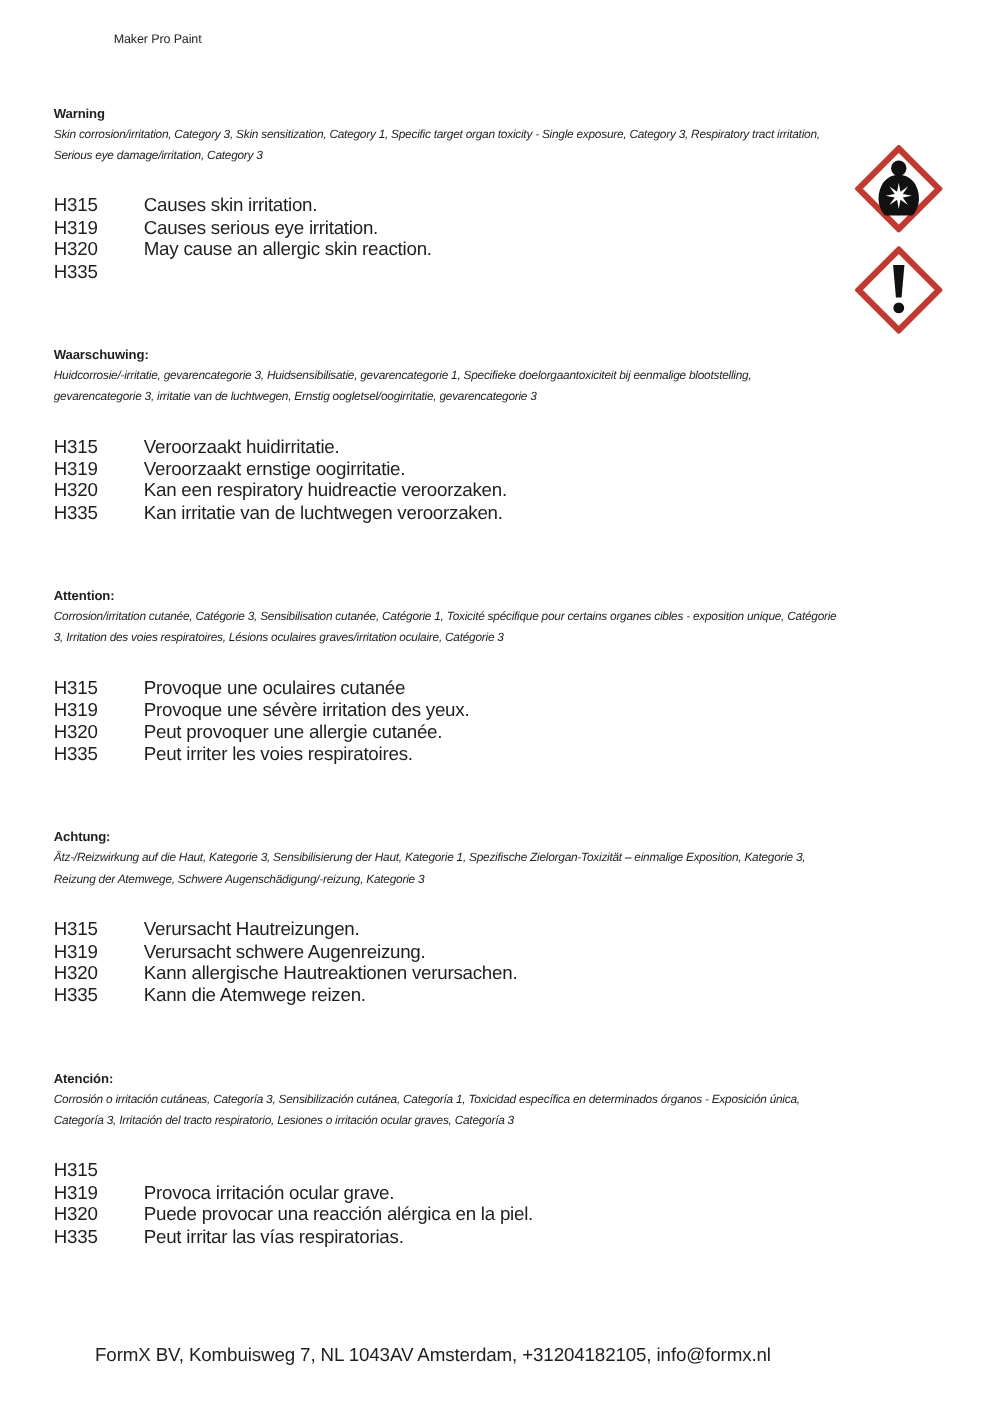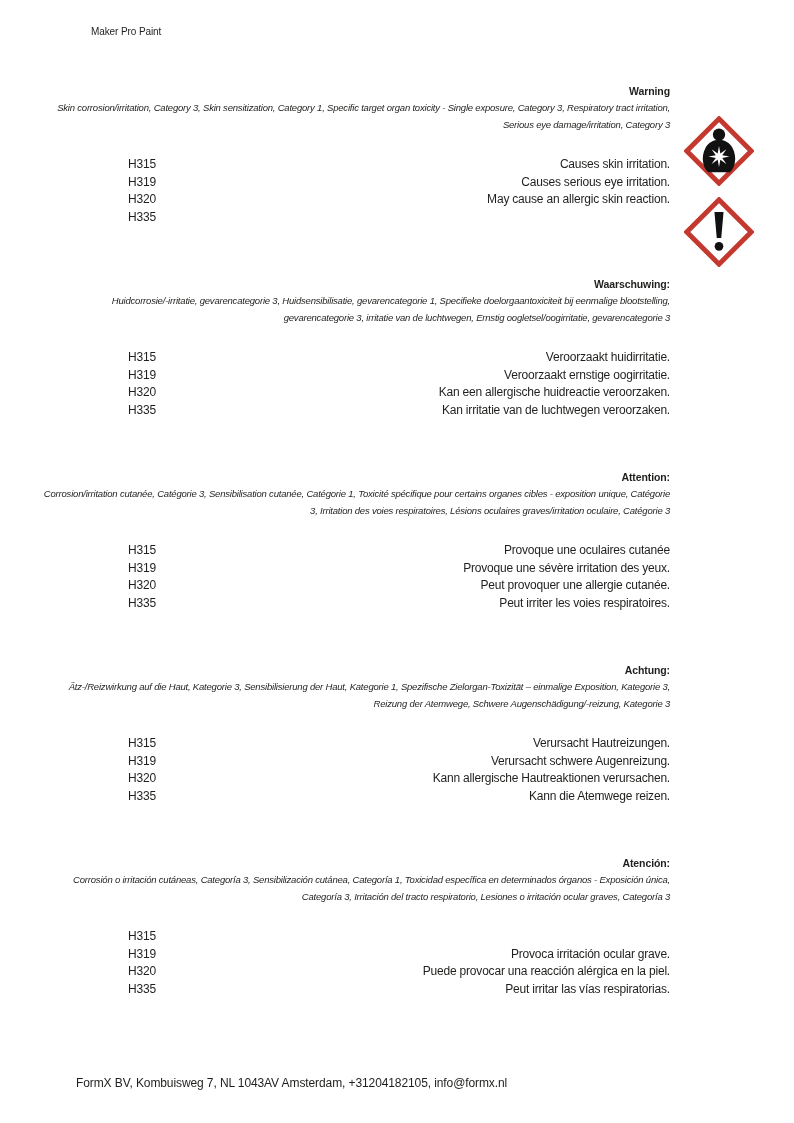--- a/index.html
+++ b/index.html
@@ -12,49 +12,48 @@
     color: #1f1f1d;
     overflow: hidden;
   }
   .product-title {
     position: absolute; left: 43px; top: 26px;
     font-size: 10px; letter-spacing: -0.1px; padding-left: 48px;
   }
   .content {
     position: absolute; left: 43px; top: 85px;
     width: 627px;
-    text-align: right;
   }
   .hazard-section { margin: 0 0 52px 0; }
   .signal-word {
     font-size: 10.5px; font-weight: bold;
     margin: 0 0 3px 0; letter-spacing: -0.1px;
   }
   .classification {
     font-size: 9.5px; line-height: 16.5px;
     letter-spacing: -0.2px; margin: 0; font-style: italic;
   }
   .statements { margin-top: 23px; }
   .statement-row {
     display: flex; align-items: baseline;
-    font-size: 12px; line-height: 17.5px; letter-spacing: -0.2px; margin-left: 41px;
+    font-size: 15px; line-height: 17.5px; letter-spacing: -0.2px;
   }
   .code { flex: 0 0 72px; width: 72px; }
   .stmt { flex: 1; }
   .pictograms {
     position: absolute; left: 684px; top: 116px; width: 70px;
     display: flex; flex-direction: column; gap: 11px;
   }
   .pictograms svg { width: 70px; height: 70px; display: block; }
   .ghs-border { fill: #ffffff; stroke: #c4392f; stroke-width: 7; stroke-linejoin: miter; }
   .ghs-glyph { fill: #111111; }
   .ghs-star { fill: #ffffff; }
   .footer {
     position: absolute; left: 43px; top: 1076px;
-    font-size: 12px; letter-spacing: -0.1px; padding-left: 33px;
+    font-size: 15px; letter-spacing: -0.1px; padding-left: 33px;
   }
 </style>
 </head>
 <body>
 
 <div class="product-title">Maker Pro Paint</div>
 
 <div class="pictograms">
   <svg viewBox="0 0 100 100" aria-hidden="true">
     <polygon class="ghs-border" points="50,4 96,50 50,96 4,50"></polygon>
@@ -100,21 +99,21 @@
       <div class="statement-row">
         <span class="code">H315</span>
         <span class="stmt">Veroorzaakt huidirritatie.</span>
       </div>
       <div class="statement-row">
         <span class="code">H319</span>
         <span class="stmt">Veroorzaakt ernstige oogirritatie.</span>
       </div>
       <div class="statement-row">
         <span class="code">H320</span>
-        <span class="stmt">Kan een allergische huidreactie veroorzaken.</span>
+        <span class="stmt">Kan een respiratory huidreactie veroorzaken.</span>
       </div>
       <div class="statement-row">
         <span class="code">H335</span>
         <span class="stmt">Kan irritatie van de luchtwegen veroorzaken.</span>
       </div>
     </div>
   </section>
 
   <section class="hazard-section">
     <h2 class="signal-word">Attention:</h2>

